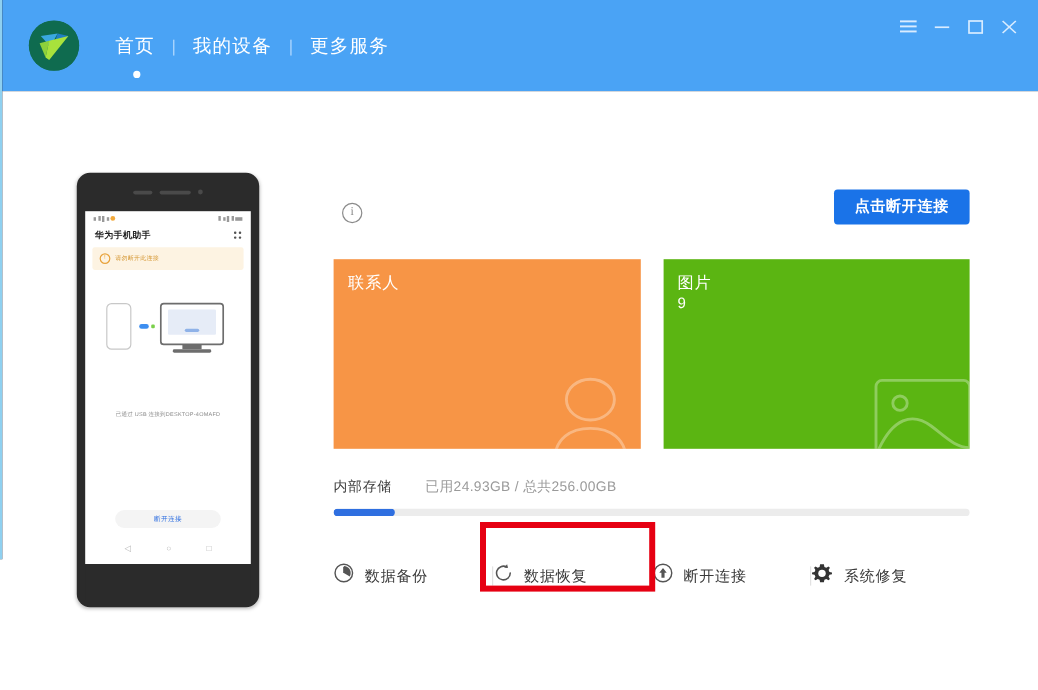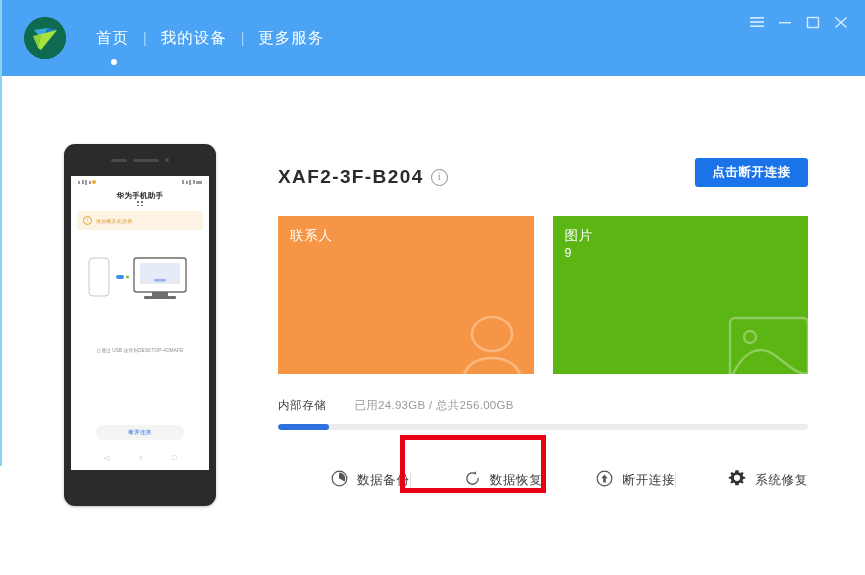--- a/index.html
+++ b/index.html
@@ -81,21 +81,20 @@
   .ph-status{
     height:12px;display:flex;align-items:center;justify-content:space-between;
     padding:0 7px;font-size:4.5px;color:#777;
   }
   .ph-status .st-dots{display:flex;align-items:center;gap:1.5px;}
   .st-bar{width:2px;background:#999;}
   .st-amber{width:4px;height:4px;border-radius:50%;background:#f2a93b;}
   .ph-title-row{
     display:flex;align-items:center;justify-content:space-between;
     padding:3px 8px 5px 8px;
-    flex-direction:column;
   }
   .ph-title{font-size:7.5px;color:#222;font-weight:bold;letter-spacing:.3px;}
   .ph-grid{display:grid;grid-template-columns:2px 2px;grid-gap:2px;}
   .ph-grid i{width:1.6px;height:1.6px;background:#555;display:block;border-radius:50%;}
   .ph-notice{
     margin:0 6px;background:#fdf3e2;border-radius:2px;
     display:flex;align-items:center;gap:4px;
     padding:5px 6px;
   }
   .ph-notice .warn{
@@ -178,21 +177,21 @@
     overflow:hidden;
   }
   .st-fill{height:6px;border-radius:3px;background:#2f6fe0;}
 
   
   .actions{
     position:absolute;left:0;top:384px;width:530px;height:40px;
     display:flex;align-items:center;
   }
   .action{
-    flex:1;display:flex;align-items:center;justify-content:flex-end;gap:9px;
+    flex:1;display:flex;align-items:center;justify-content:flex-start;gap:9px;
     cursor:pointer;position:relative;height:40px;
   }
   .action .a-label{font-size:12.5px;color:#3a3a3a;letter-spacing:.7px;}
   .act-sep{width:1px;height:16px;background:#e2e2e2;flex:none;}
   .highlight-box{
     position:absolute;left:122px;top:-25px;width:146px;height:58px;
     border:5px solid #e60012;box-sizing:border-box;pointer-events:none;
   }
 </style>
 </head>
@@ -316,21 +315,20 @@
           <span>○</span>
           <span>□</span>
         </div>
       </div>
       <div class="phone-chin"></div>
     </div>
 
     <div class="content">
 
       <div class="dev-row">
-        <div class="dev-name">XAF2-3F-B204</div>
         <div class="info-ico">i</div>
       </div>
 
       <div class="disconnect-btn">点击断开连接</div>
 
       <div class="tiles">
 
         <div class="tile" style="background:#f79546">
           <div class="t-label">联系人</div>
           <div class="t-count"></div>

